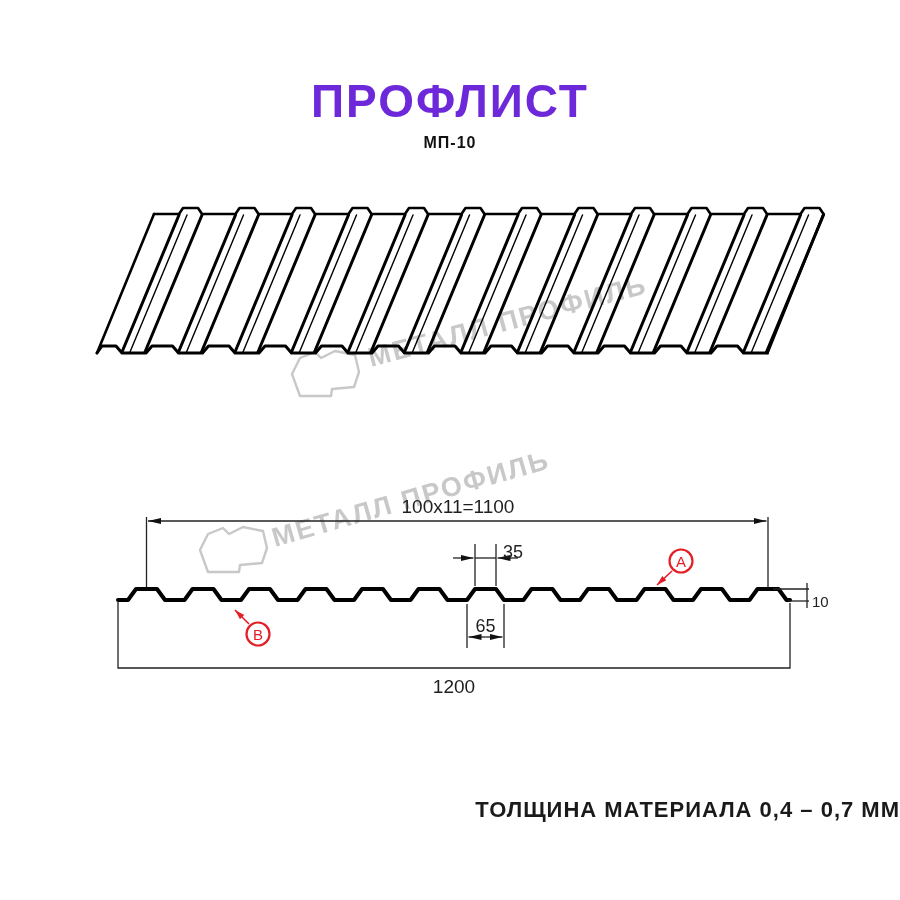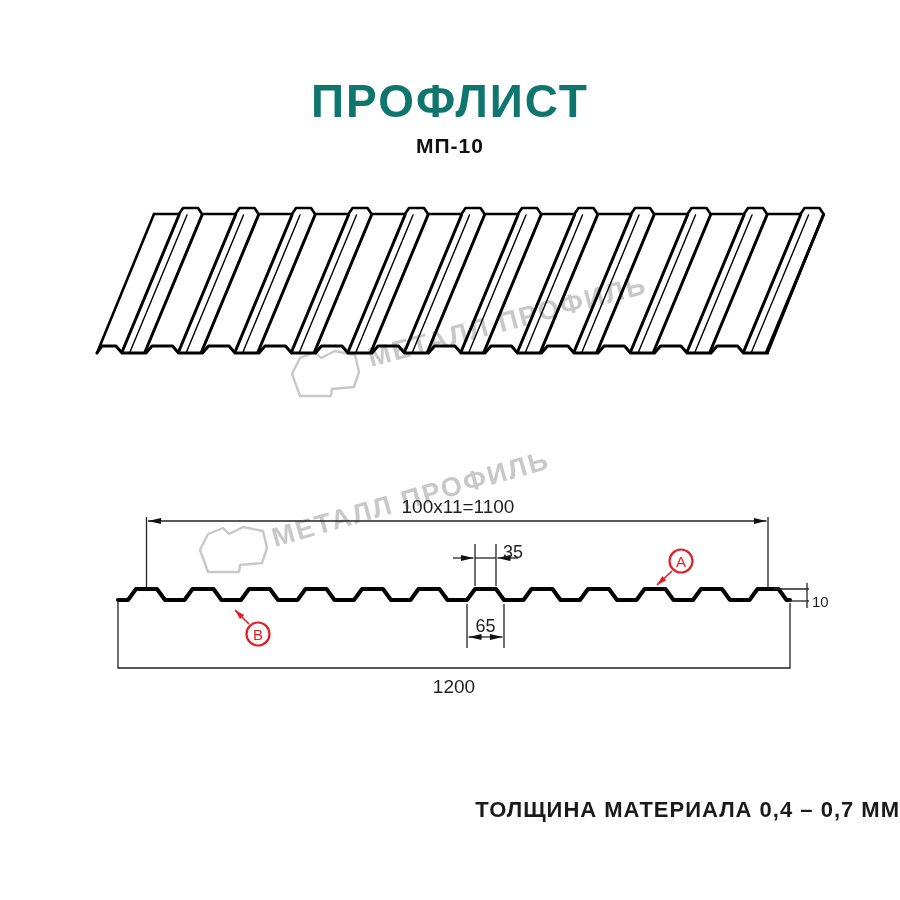--- a/index.html
+++ b/index.html
@@ -1,21 +1,21 @@
 <!DOCTYPE html>
 <html><head>
 <meta charset="utf-8">
 <style>
   html,body{margin:0;padding:0;background:#fff;}
   .page{position:relative;width:900px;height:900px;background:#ffffff;overflow:hidden;
         font-family:"Liberation Sans",sans-serif;}
   .title{position:absolute;top:74px;left:0;width:100%;text-align:center;
-         font-size:46px;font-weight:700;letter-spacing:2px;color:#0f766e;margin:0;}
+         font-size:46px;font-weight:700;letter-spacing:2px;color:#6d28d9;margin:0;}
   .subtitle{position:absolute;top:134px;left:0;width:100%;text-align:center;
-         font-size:21px;font-weight:600;letter-spacing:1px;color:#111;}
+         font-size:16px;font-weight:600;letter-spacing:1px;color:#111;}
   .footer{position:absolute;top:797px;left:0;width:100%;text-align:right;
          font-size:22px;font-weight:600;letter-spacing:1px;color:#1a1a1a;}
   svg{position:absolute;overflow:visible;}
   .ln{fill:none;stroke:#000;stroke-linejoin:round;stroke-linecap:round;}
   .thick{stroke-width:3px;}
   .mid{stroke-width:2.6px;}
   .thin{stroke-width:1.4px;}
   .profile{fill:none;stroke:#000;stroke-width:4px;stroke-linejoin:round;stroke-linecap:round;}
   .hair{fill:none;stroke:#222;stroke-width:1.3px;}
   .dim{font-size:19px;fill:#1f1f1f;}

